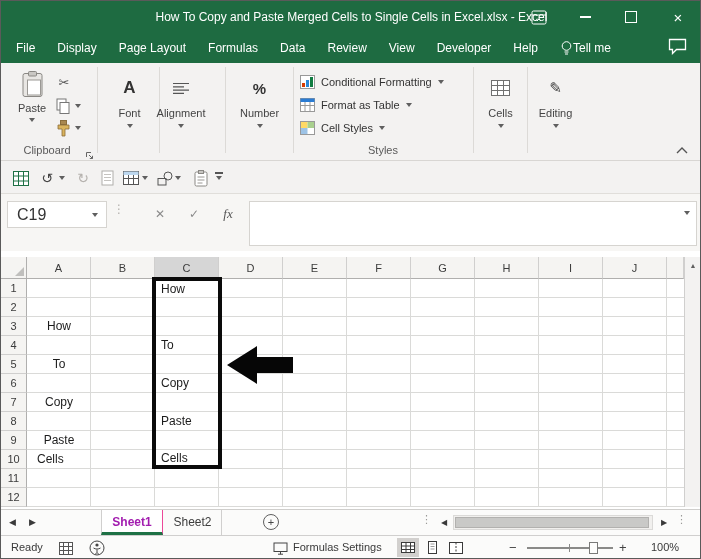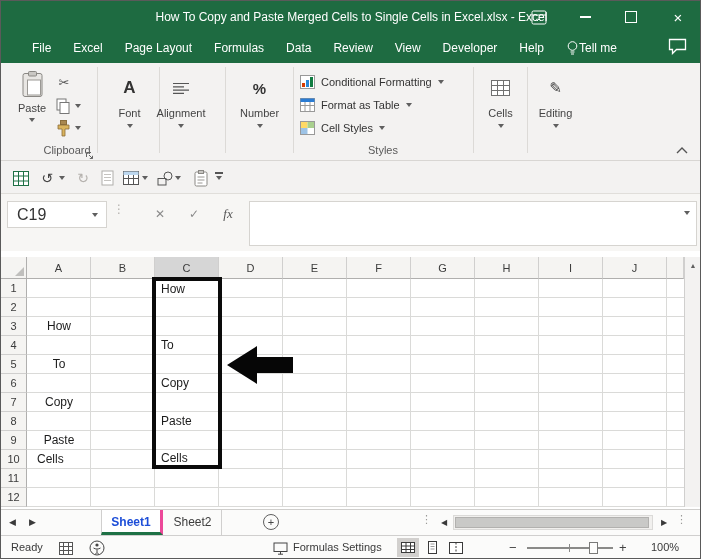--- a/index.html
+++ b/index.html
@@ -6,21 +6,21 @@
   .app{position:relative;width:701px;height:559px;background:#fff;overflow:hidden;
        font-family:"Liberation Sans","DejaVu Sans",sans-serif;box-sizing:border-box;
        border:1px solid #5a5a5a;user-select:none;}
   .abs{position:absolute;}
   
   .titlebar{position:absolute;left:0;top:0;width:701px;height:32px;background:#1e6b41;}
   .title{position:absolute;left:0;top:0;width:100%;height:32px;line-height:32px;text-align:center;
          color:#fff;font-size:12px;}
   .winbtn{position:absolute;top:0;width:46px;height:32px;display:flex;align-items:center;justify-content:center;color:#fff;}
   
-  .tabbar{position:absolute;left:0;top:32px;width:701px;height:30px;background:#1e6b41;display:flex;align-items:flex-end;padding-left:20px;box-sizing:border-box;}
+  .tabbar{position:absolute;left:0;top:32px;width:701px;height:30px;background:#1e6b41;display:flex;align-items:flex-end;padding-left:4px;box-sizing:border-box;}
   .mtab{height:30px;line-height:30px;padding:0 11px;font-size:12px;color:#fff;cursor:default;}
   .mtab.active{background:#f3f2f1;color:#1e6b41;border-radius:5px 5px 0 0;}
   
   .ribbon{position:absolute;left:0;top:62px;width:701px;height:98px;background:#f3f2f1;border-bottom:1px solid #d8d6d3;box-sizing:border-box;}
   .gdiv{position:absolute;top:4px;width:1px;height:86px;background:#dcdad7;}
   .vgroup{position:absolute;top:6px;height:86px;display:flex;flex-direction:column;align-items:center;}
   .gicon{height:38px;display:flex;align-items:center;justify-content:center;}
   .glabel{font-size:11px;color:#444;}
   .cdown{width:0;height:0;border-left:3.5px solid transparent;border-right:3.5px solid transparent;border-top:4.5px solid #5f5f5f;}
   .vgroup .cdown{margin-top:5px;}
@@ -43,21 +43,21 @@
       background-image:repeating-linear-gradient(to right,transparent 0 63px,#dadad8 63px 64px),
                        repeating-linear-gradient(to bottom,transparent 0 18px,#dadad8 18px 19px);}
   .ca{position:absolute;left:26px;width:64px;height:19px;line-height:19px;text-align:center;font-size:12px;color:#1c1c1c;z-index:4;}
   .cc{position:absolute;left:160px;width:56px;height:19px;line-height:19px;text-align:left;font-size:12px;color:#1c1c1c;z-index:4;}
   
   .vscroll{position:absolute;left:683px;top:256px;width:17px;height:250px;background:#f3f2f1;border-left:1px solid #d0cfce;box-sizing:border-box;}
   .sarrow{color:#5f5f5f;font-size:7px;display:flex;align-items:center;justify-content:center;}
   
   .sheetrow{position:absolute;left:0;top:508px;width:701px;height:26px;background:#fbfbfa;border-top:1px solid #cfcecc;box-sizing:border-box;}
   .stab{position:absolute;top:0;height:25px;line-height:25px;text-align:center;font-size:12px;box-sizing:border-box;}
-  .stab.active{background:#fff;color:#1d4ed8;font-weight:700;border-bottom:3px solid #1e7145;border-right:3px solid #ec4899;border-left:1px solid #d0cfce;}
+  .stab.active{background:#fff;color:#a21caf;font-weight:700;border-bottom:3px solid #1e7145;border-right:1px solid #ec4899;border-left:1px solid #d0cfce;}
   .stab.idle{color:#3b3b3b;border-right:1px solid #d0cfce;}
   
   .statusbar{position:absolute;left:0;top:534px;width:701px;height:24px;background:#fbfbfa;border-top:1px solid #d0cfce;box-sizing:border-box;font-size:11px;color:#3a3a3a;}
   .sitem{position:absolute;top:0;height:23px;line-height:23px;}
   .viewbtn{position:absolute;top:2px;width:22px;height:19px;display:flex;align-items:center;justify-content:center;}
   .viewbtn.sel{background:#d2d0ce;}
   .blackbox{position:absolute;left:151px;top:276px;width:70px;height:192px;border:4px solid #0a0a0a;box-sizing:border-box;z-index:3;}
 </style>
 </head>
 <body>
@@ -79,21 +79,21 @@
     <div class="winbtn" style="left:607px;">
       <div style="width:10px;height:10px;border:1.4px solid #fff;"></div>
     </div>
     <div class="winbtn" style="left:653px;width:48px;font-size:15px;">
       <span>×</span>
     </div>
   </div>
 
   <div class="tabbar">
     <div class="mtab">File</div>
-    <div class="mtab">Excel</div>
+    <div class="mtab">Display</div>
     <div class="mtab">Page Layout</div>
     <div class="mtab">Formulas</div>
     <div class="mtab">Data</div>
     <div class="mtab">Review</div>
     <div class="mtab">View</div>
     <div class="mtab">Developer</div>
     <div class="mtab">Help</div>
     <div class="mtab" style="display:flex;align-items:center;">
       <svg width="13" height="16" viewBox="0 0 13 16">
         <circle cx="6.5" cy="6" r="4.3" fill="none" stroke="#fff"></circle>
@@ -129,21 +129,21 @@
       </svg>
     </div>
     <div class="cdown abs" style="left:74px;top:41px;"></div>
     <div class="abs" style="left:55px;top:57px;">
       <svg width="15" height="17" viewBox="0 0 15 17">
         <rect x="4.5" y="0.5" width="6" height="4" fill="#a8874f" stroke="#8a6d3b"></rect>
         <path d="M2 5h11v4H9v7H6V9H2z" fill="#d9b35c" stroke="#8a6d3b" stroke-width="0.8"></path>
       </svg>
     </div>
     <div class="cdown abs" style="left:74px;top:63px;"></div>
-    <div class="grouplabel" style="left:0;width:92px;padding-left:20px;">Clipboard</div>
+    <div class="grouplabel" style="left:0;width:92px;">Clipboard</div>
     <div class="abs" style="left:84px;top:83px;">
       <svg width="9" height="9" viewBox="0 0 9 9">
         <path d="M1.5 1.5H6M1.5 1.5V6" stroke="#666" fill="none"></path>
         <path d="M4 4l3.5 3.5M7.5 4.8v2.7H4.8" stroke="#666" fill="none"></path>
       </svg>
     </div>
     <div class="gdiv" style="left:96px;"></div>
 
     <div class="vgroup" style="left:100px;width:57px;">
       <div class="gicon" style="font-size:17px;font-weight:bold;color:#333;">A</div>

